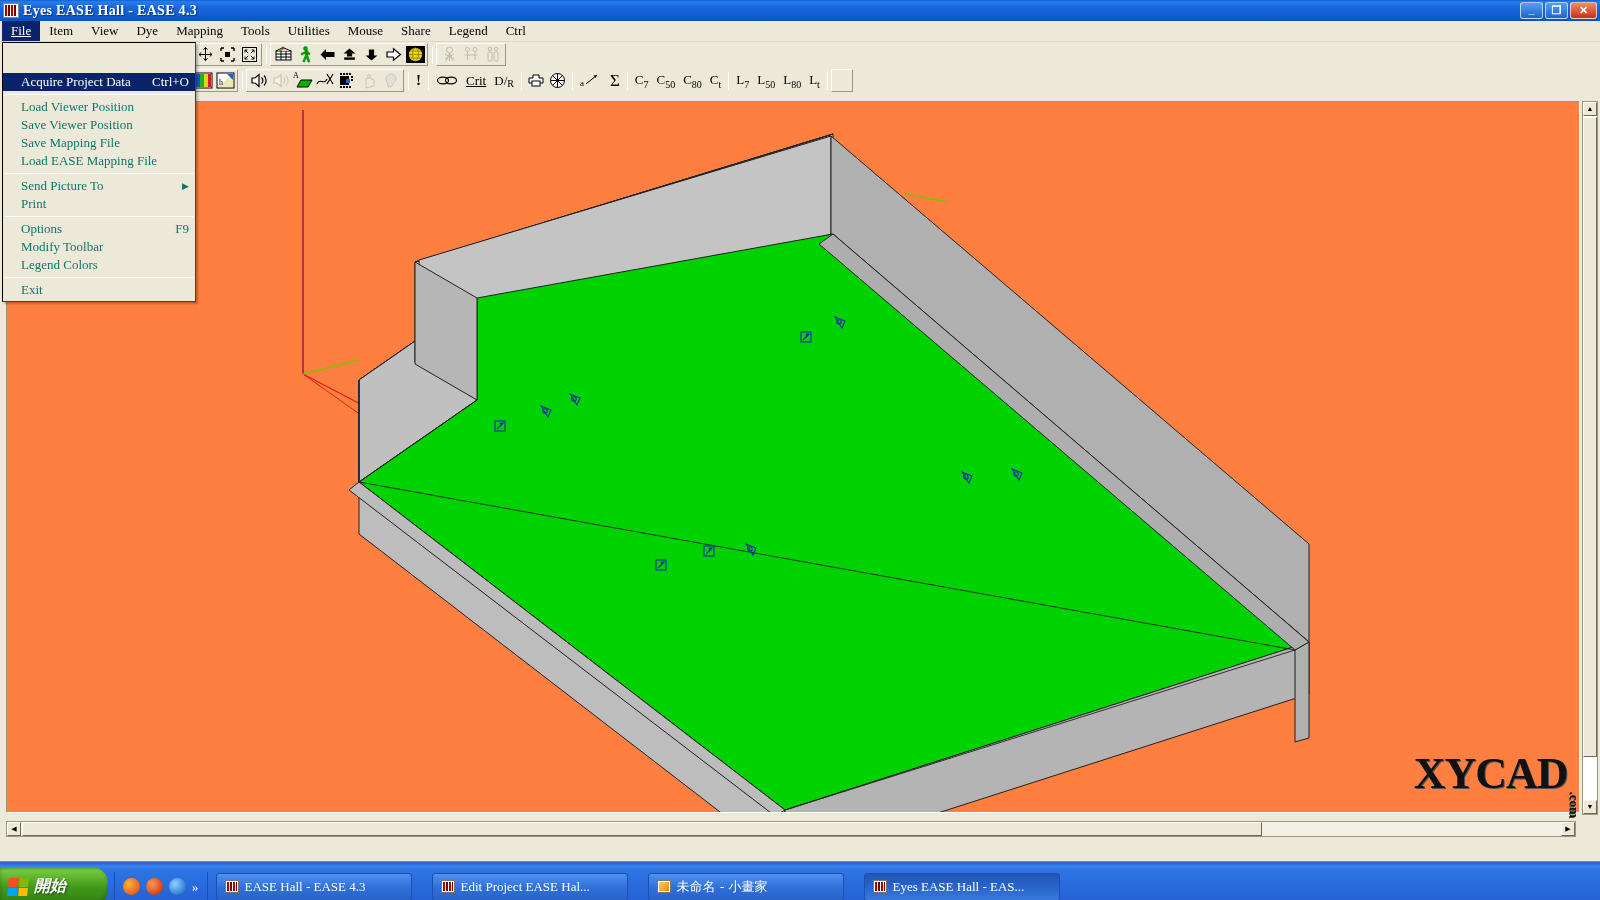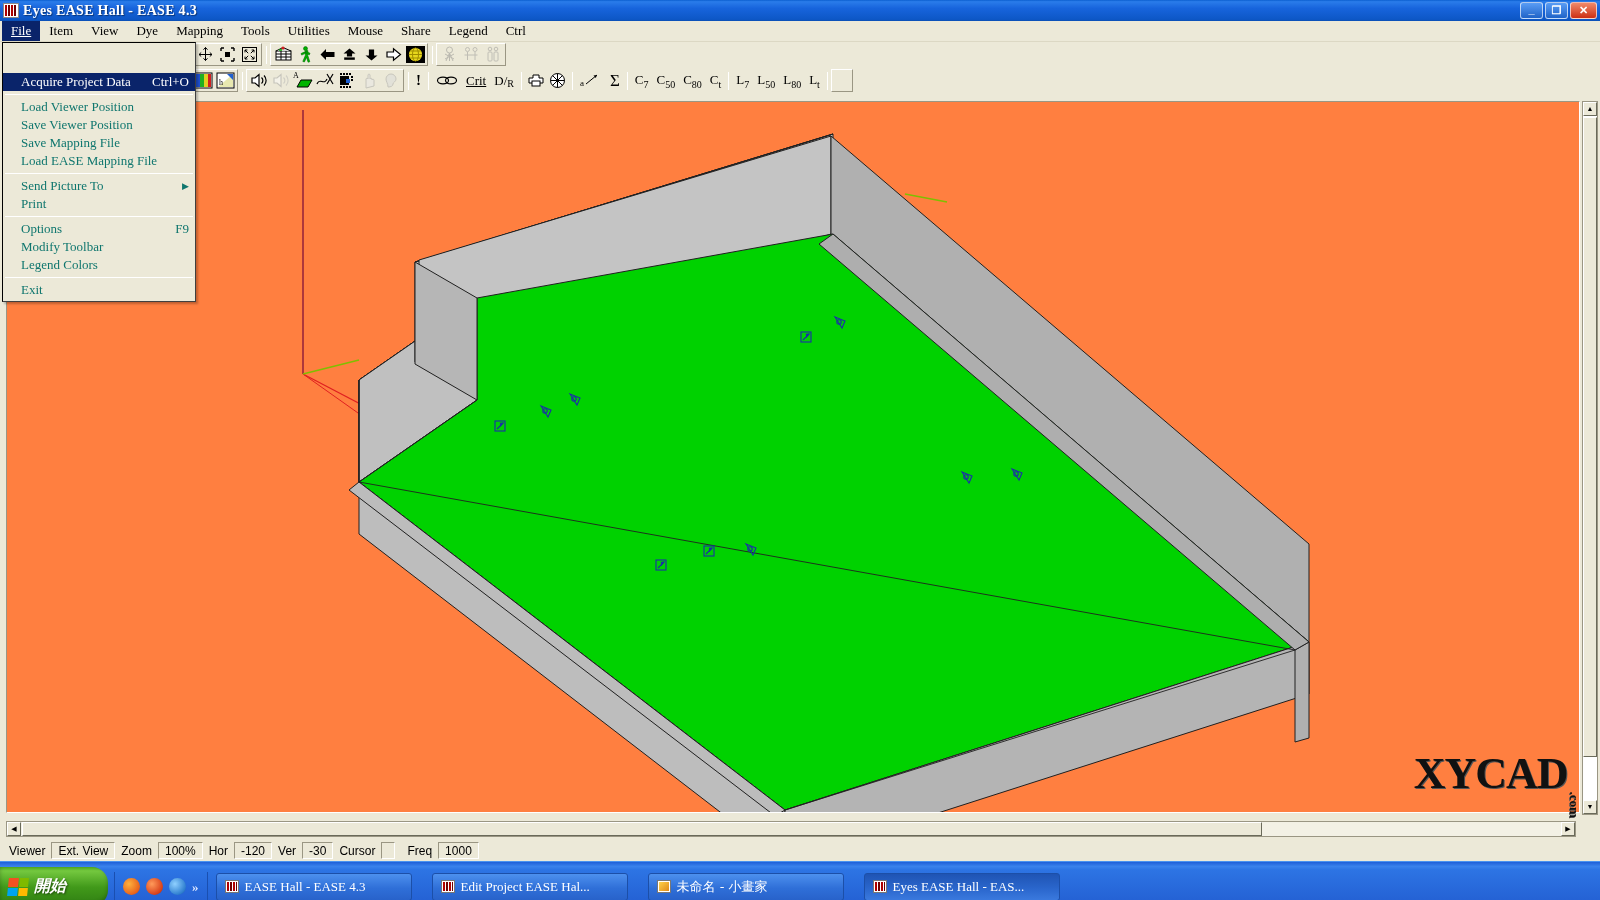--- a/index.html
+++ b/index.html
@@ -629,35 +629,20 @@
       </div>
     <div class="dd-item">
       <span>Legend Colors</span>
       </div>
     <div class="dd-sep"></div>
     <div class="dd-item">
       <span>Exit</span>
       </div>
   </div>
 
-  <div class="statusbar">
-    <div class="sb-plain">Viewer</div>
-    <div class="sb-cell">Ext. View</div>
-    <div class="sb-plain">Zoom</div>
-    <div class="sb-cell">100%</div>
-    <div class="sb-plain">Hor</div>
-    <div class="sb-cell">-120</div>
-    <div class="sb-plain">Ver</div>
-    <div class="sb-cell">-30</div>
-    <div class="sb-plain">Cursor</div>
-    <div class="sb-cell" style="min-width:10px;"></div>
-    <div class="sb-gap"></div>
-    <div class="sb-plain">Freq</div>
-    <div class="sb-cell">1000</div>
-  </div>
 
   <div class="taskbar">
     <div class="startbtn">
       <span class="flag">
         <i style="background:#f25022"></i>
           <i style="background:#7fba00"></i>
           <i style="background:#00a4ef"></i>
           <i style="background:#ffb900"></i>
       </span>
       <span class="start-label">開始</span>

